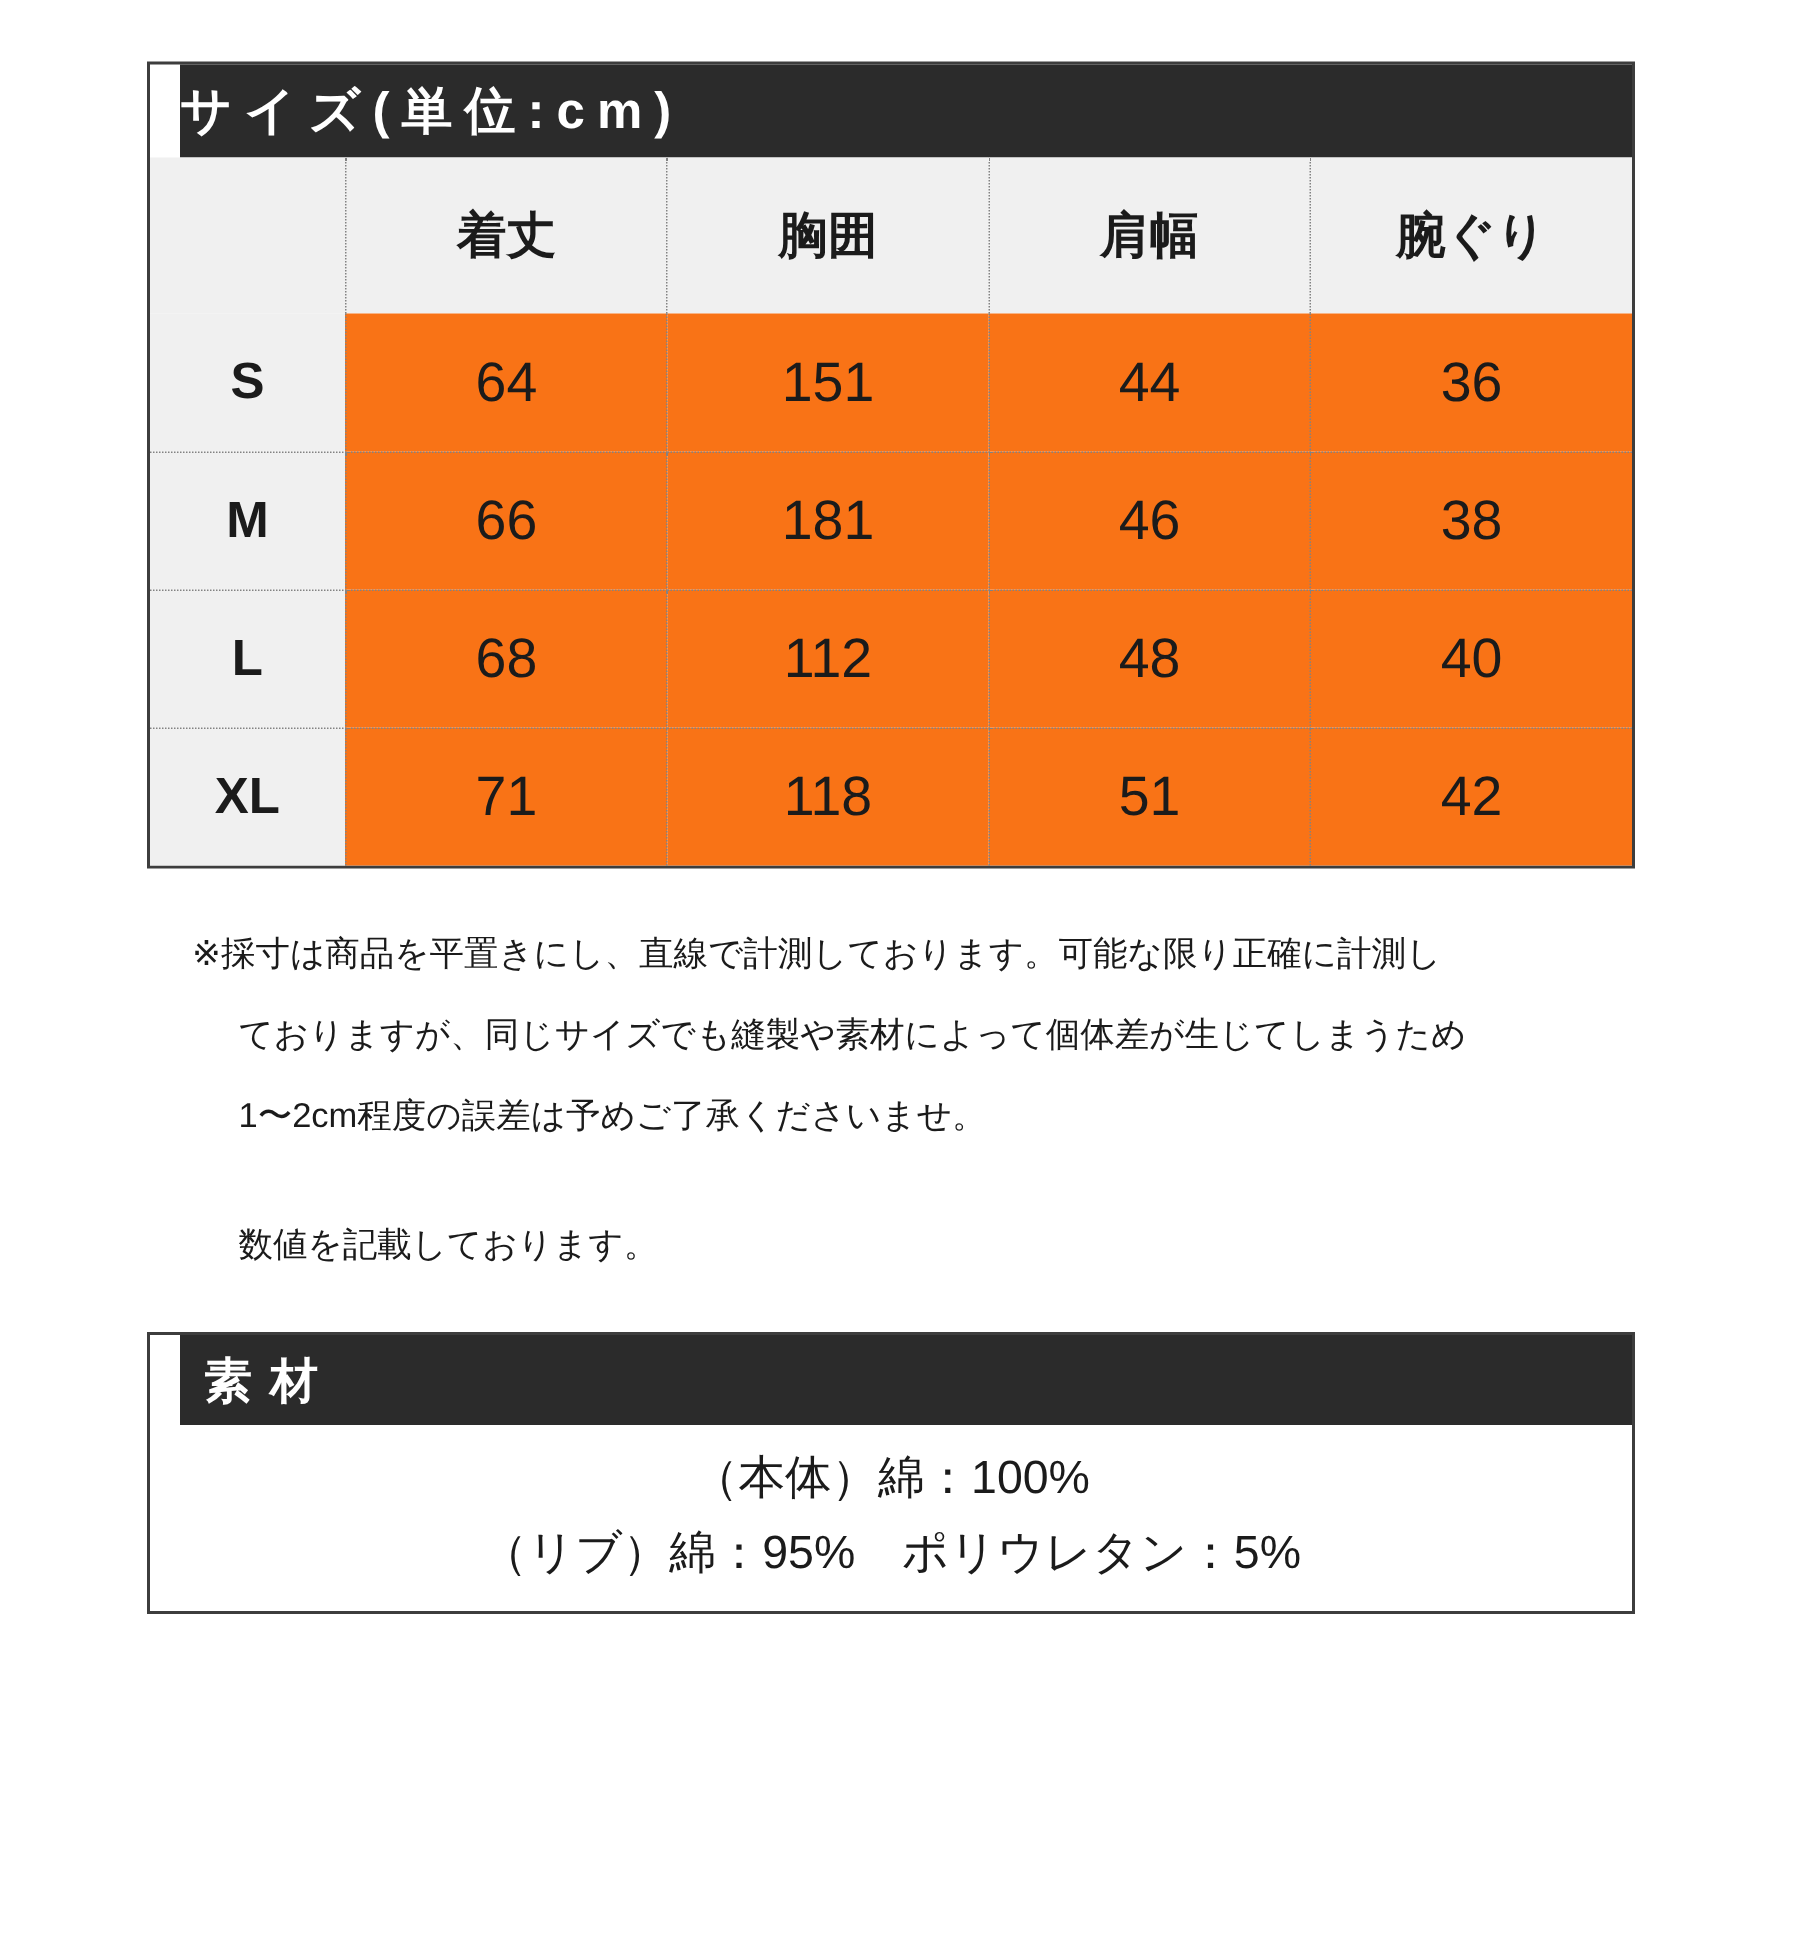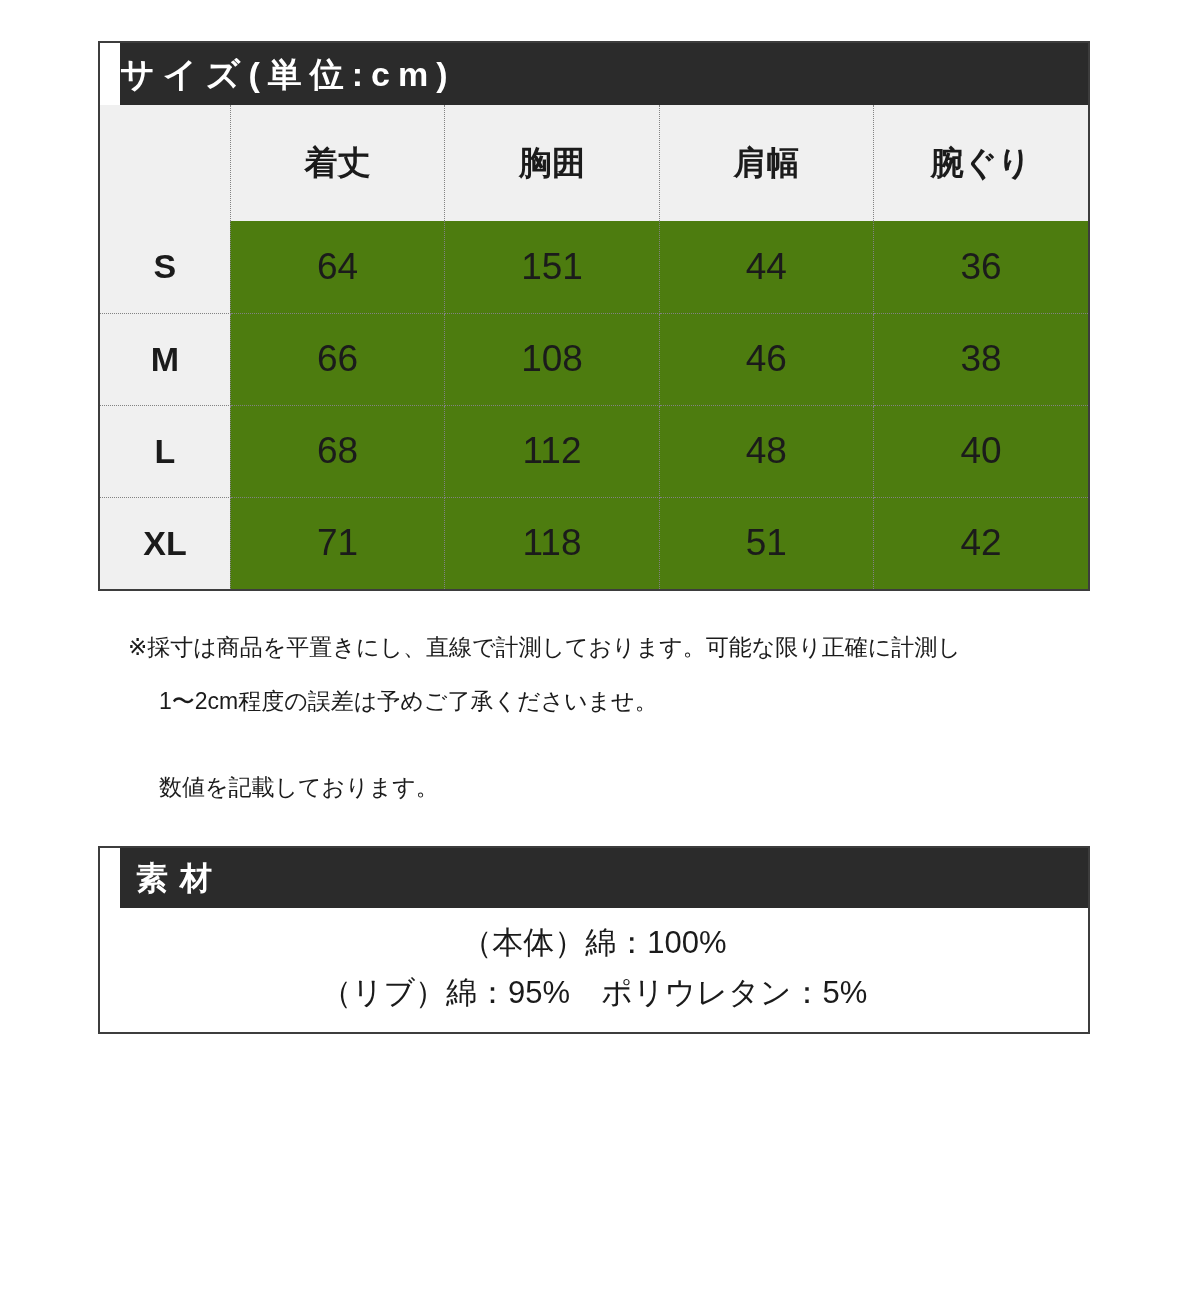--- a/index.html
+++ b/index.html
@@ -45,31 +45,31 @@
   table.size th,table.size td{
     text-align:center;
     vertical-align:middle;
     border-right:1px dotted var(--inner-border);
     border-bottom:1px dotted var(--inner-border);
   }
   table.size tr>*:last-child{border-right:none;}
   table.size tr:last-child>*{border-bottom:none;}
   table.size thead th{
     background:var(--cell-gray);
-    height:116px;
+    height:104px;
     font-size:33px;
     font-weight:bold;
   }
   table.size tbody th{
     background:var(--cell-gray);
     font-size:34px;
     font-weight:bold;
   }
   table.size tbody td{
-    background:#4d7c0f;
+    background:#f97316;
     height:92px;
     font-size:37px;
     font-weight:400;
   }
   
   .notes{margin-top:29px;}
   .note{
     padding-left:30px;
     font-size:23px;
     line-height:54px;
@@ -115,21 +115,21 @@
           <tr>
             <th>S</th>
             <td>64</td>
             <td>151</td>
             <td>44</td>
             <td>36</td>
           </tr>
           <tr>
             <th>M</th>
             <td>66</td>
-            <td>108</td>
+            <td>181</td>
             <td>46</td>
             <td>38</td>
           </tr>
           <tr>
             <th>L</th>
             <td>68</td>
             <td>112</td>
             <td>48</td>
             <td>40</td>
           </tr>
@@ -140,20 +140,21 @@
             <td>51</td>
             <td>42</td>
           </tr>
         </tbody>
     </table>
   </section>
 
   <div class="notes" id="notes">
       <div class="note">
         <div class="first">※採寸は商品を平置きにし、直線で計測しております。可能な限り正確に計測し</div>
+        <div class="cont">ておりますが、同じサイズでも縫製や素材によって個体差が生じてしまうため</div>
         <div class="cont">1〜2cm程度の誤差は予めご了承くださいませ。</div>
       </div>
       <div class="note">
         <div class="cont">数値を記載しております。</div>
       </div>
     </div>
 
   <section class="box">
     <div class="bar small">素材</div>
     <div class="mat-content" id="material-lines">

